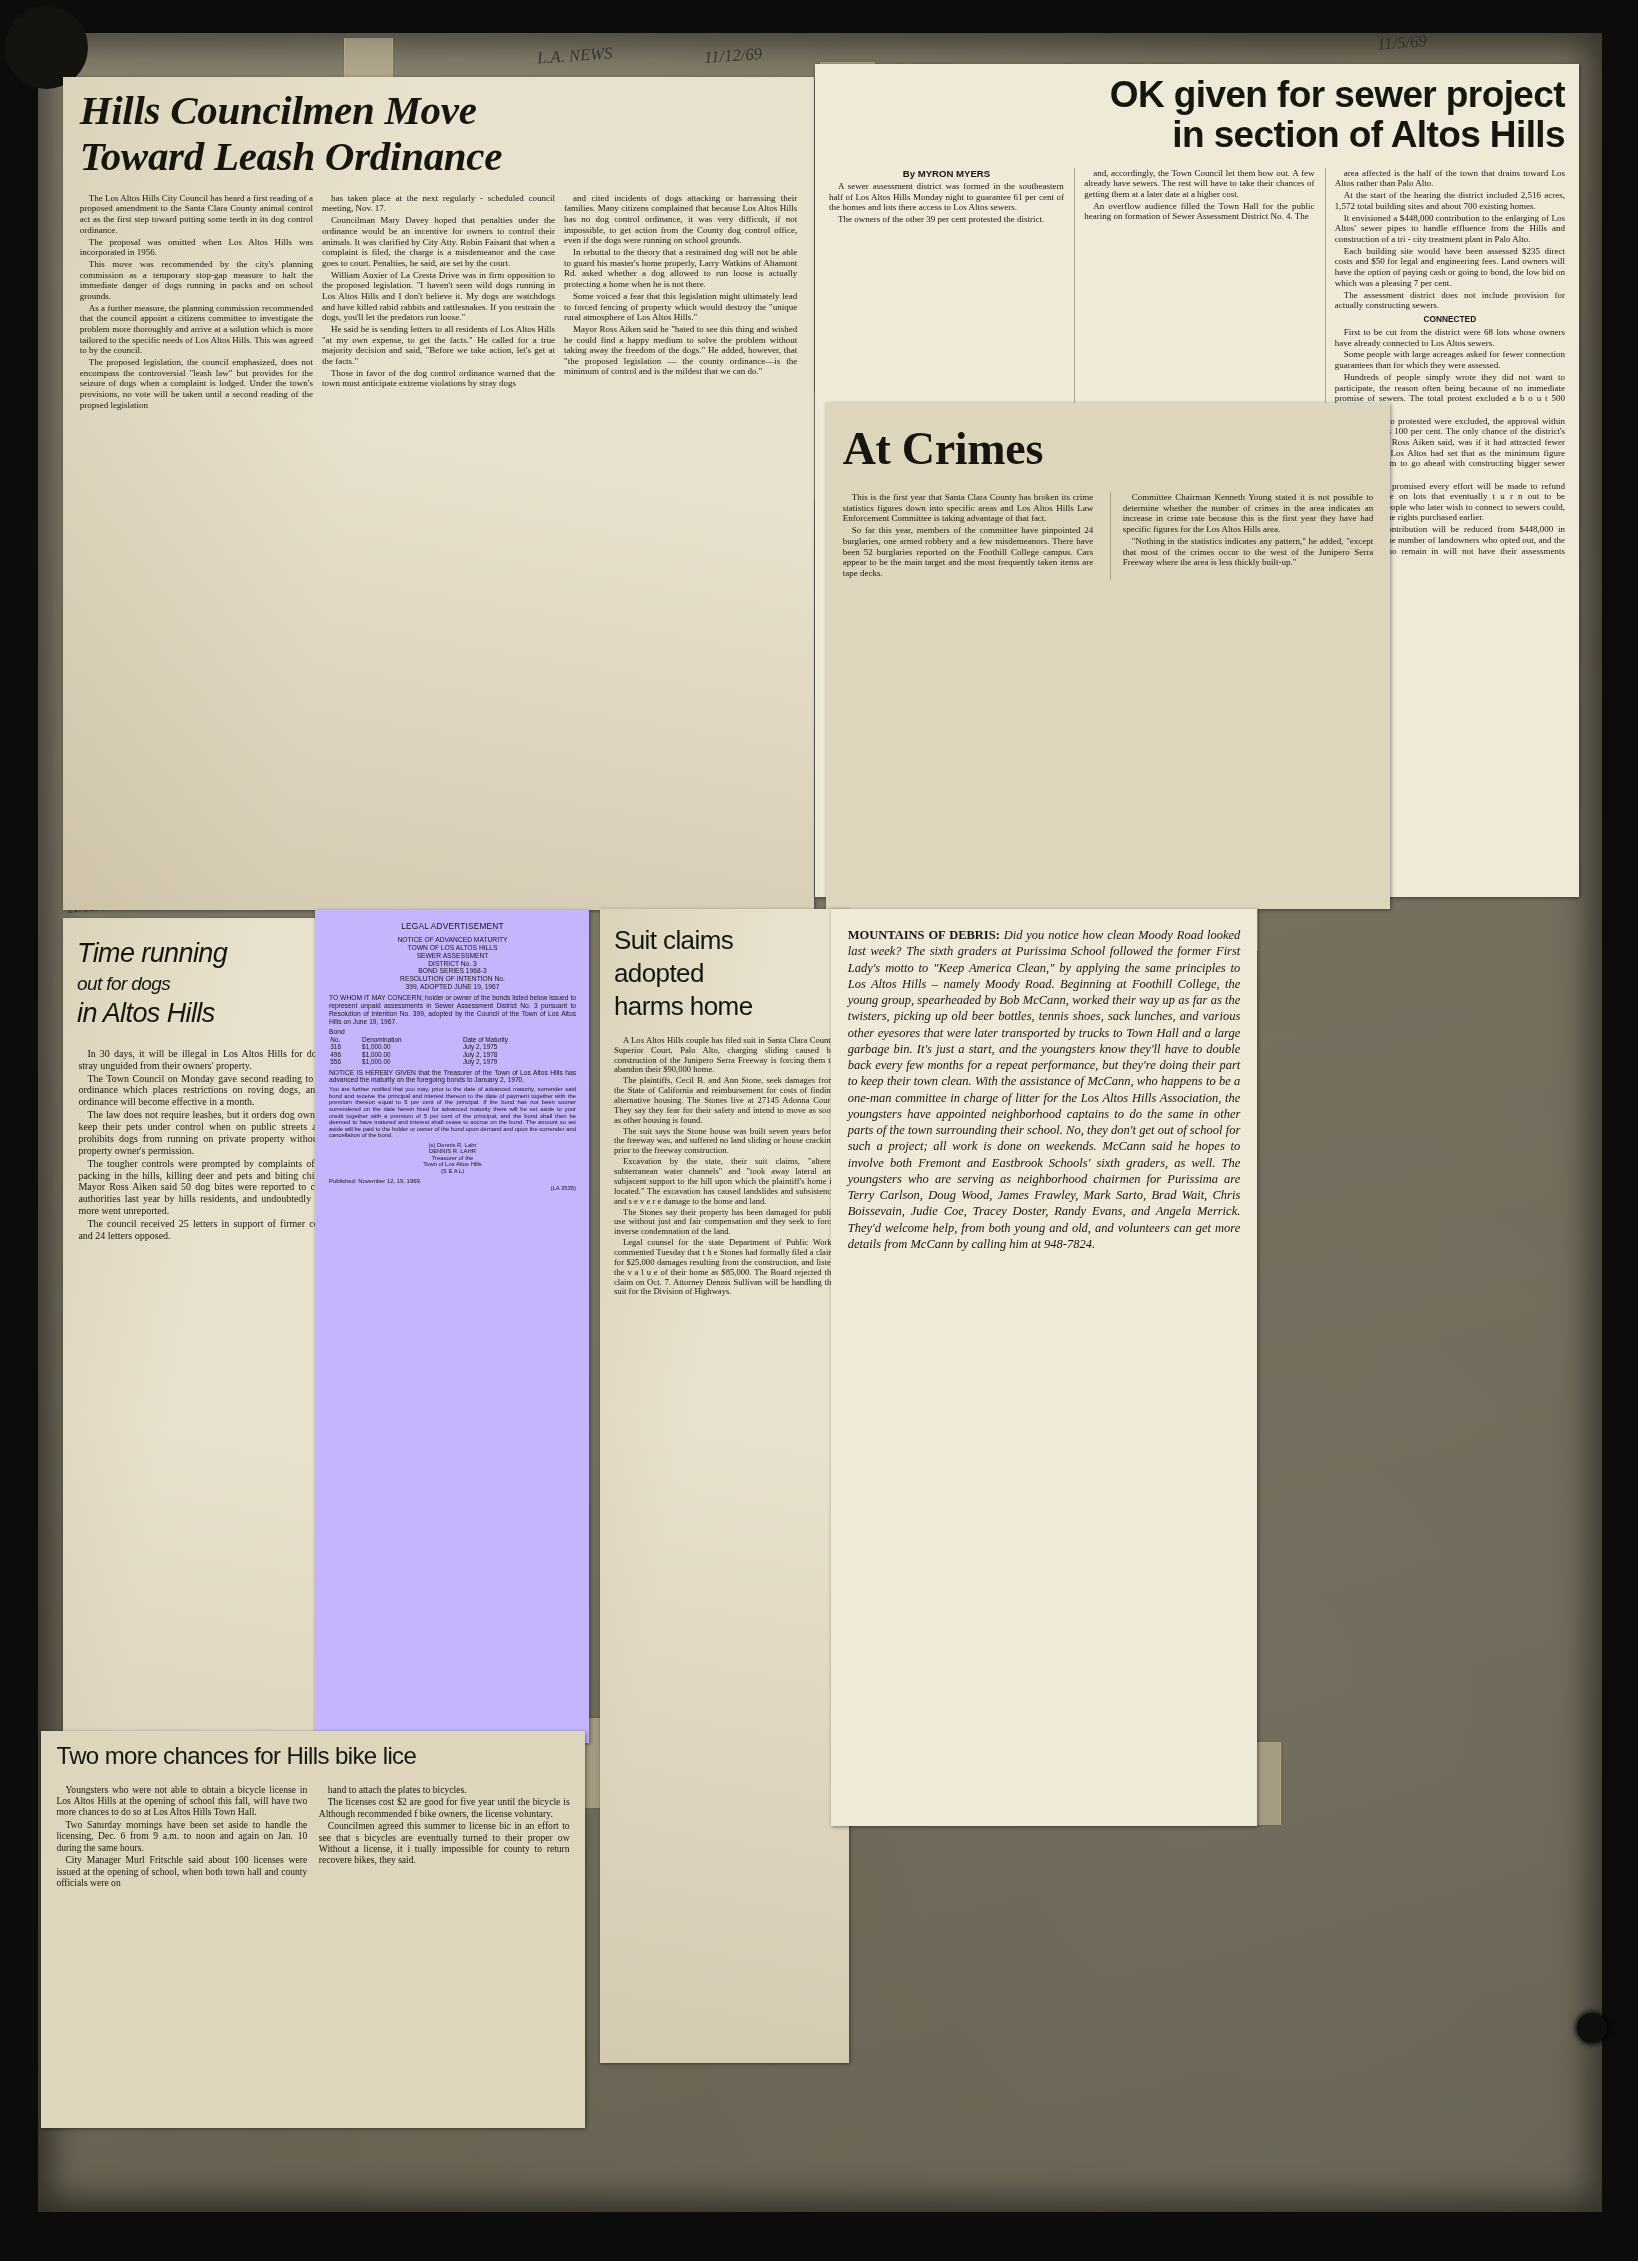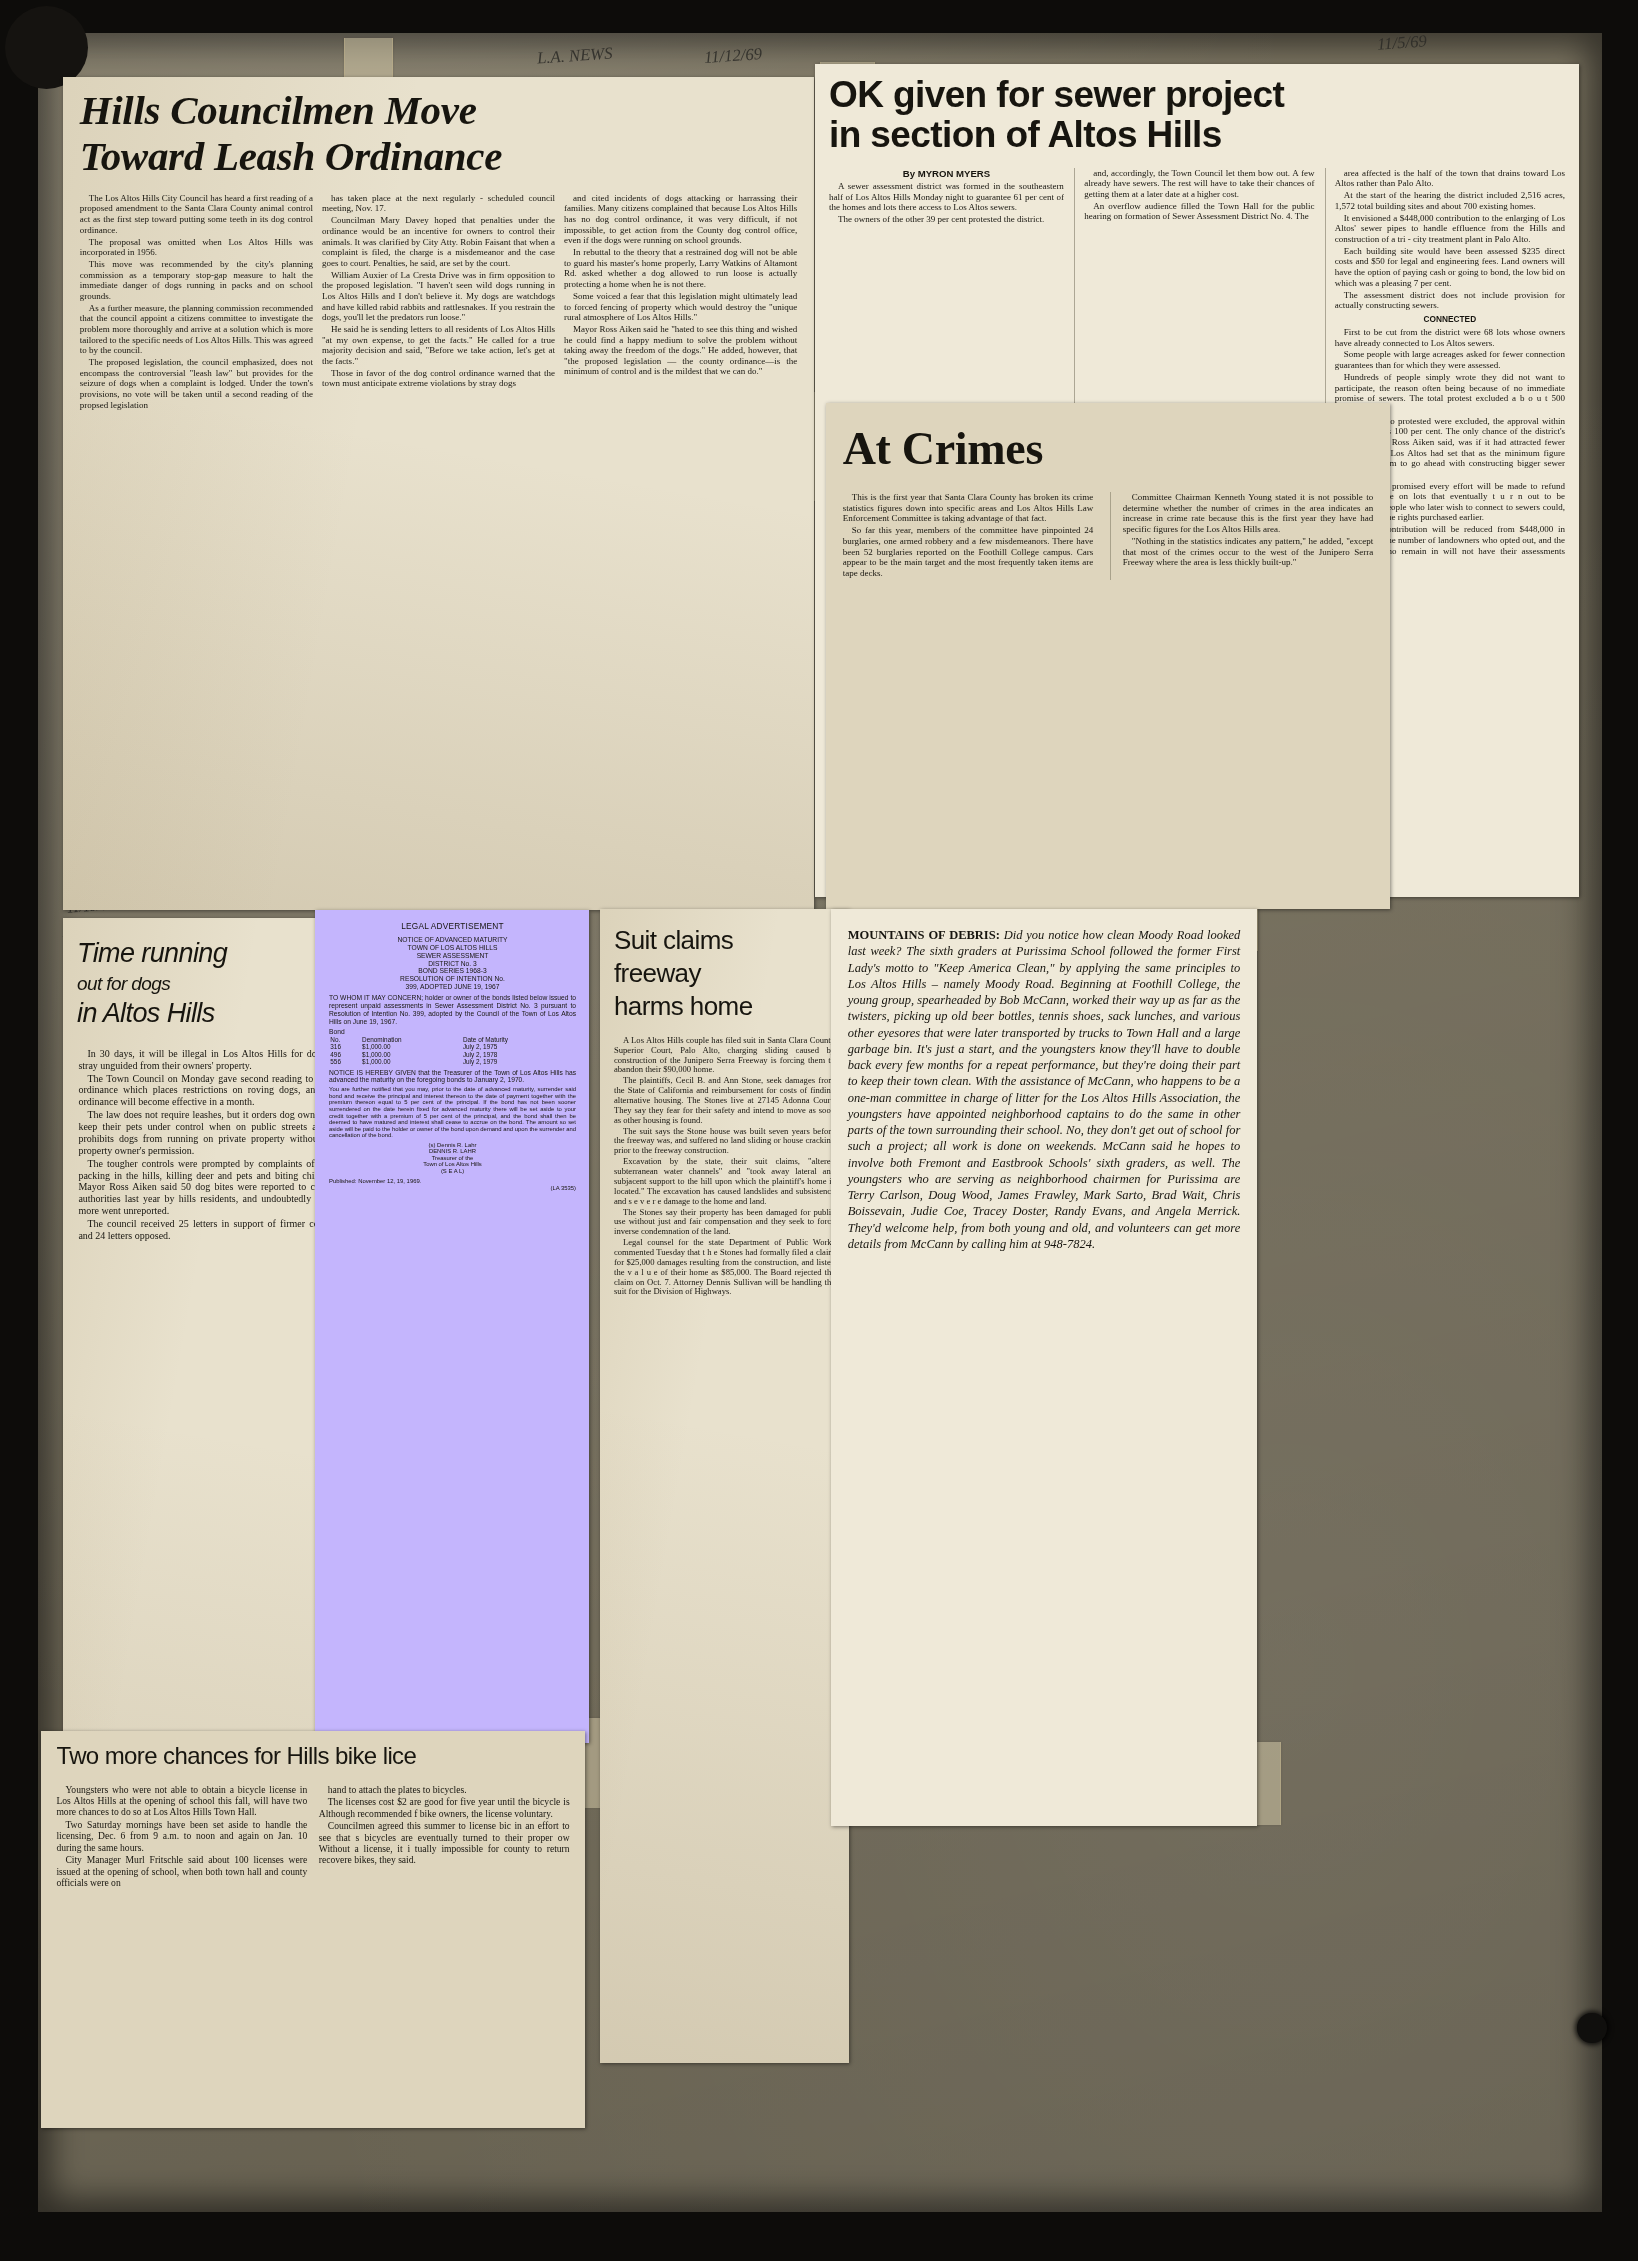--- a/index.html
+++ b/index.html
@@ -176,21 +176,21 @@
     <div class="col">
       <p>and cited incidents of dogs attacking or harrassing their families. Many citizens complained that because Los Altos Hills has no dog control ordinance, it was very difficult, if not impossible, to get action from the County dog control office, even if the dogs were running on school grounds.</p>
       <p>In rebuttal to the theory that a restrained dog will not be able to guard his master's home properly, Larry Watkins of Altamont Rd. asked whether a dog allowed to run loose is actually protecting a home when he is not there.</p>
       <p>Some voiced a fear that this legislation might ultimately lead to forced fencing of property which would destroy the "unique rural atmosphere of Los Altos Hills."</p>
       <p>Mayor Ross Aiken said he "hated to see this thing and wished he could find a happy medium to solve the problem without taking away the freedom of the dogs." He added, however, that "the proposed legislation — the county ordinance—is the minimum of control and is the mildest that we can do."</p>
     </div>
   </div>
 </div>
 
 <div class="clip light" style="left:815px; top:64px; width:764px; height:833px;">
-  <div style="padding:11.5px 14px 2.6px 14px;">
+  <div style="padding:11.5px 14px 2.6px 14px;text-align:right;">
     <div class="hl sans" style="font-size:37px;">OK given for sewer project</div>
     <div class="hl sans" style="font-size:37px; margin-top:2.6px;">in section of Altos Hills</div>
   </div>
   <div class="cols body" style="padding:11.5px 14px 6.4px 14px; gap:10.3px;justify-content:space-between;">
     <div class="col" style="flex:1.02">
       <div class="byline">By MYRON MYERS</div>
       <p>A sewer assessment district was formed in the southeastern half of Los Altos Hills Monday night to guarantee 61 per cent of the homes and lots there access to Los Altos sewers.</p>
       <p>The owners of the other 39 per cent protested the district.</p>
     </div>
     <div class="col" style="flex:1; border-left:0.6px solid rgba(90,84,66,.45); padding-left:9px;">
@@ -294,21 +294,21 @@
     <p class="ctr tiny" style="margin:0 0 3.8px;">(S E A L)</p>
 
     <p class="tiny" style="margin:0;">Published: November 12, 19, 1969.</p>
     <p class="tiny" style="margin:0; text-align:right;">(LA 3535)</p>
   </div>
 </div>
 
 <div class="clip" style="left:600px; top:909px; width:249px; height:1154px;">
   <div style="padding:18px 13px 2.6px 14px;">
     <div class="hl sans" style="font-size:26px; font-weight:normal;">Suit claims</div>
-    <div class="hl sans" style="font-size:26px; font-weight:normal; margin-top:6.4px;">freeway</div>
+    <div class="hl sans" style="font-size:26px; font-weight:normal; margin-top:6.4px;">adopted</div>
     <div class="hl sans" style="font-size:26px; font-weight:normal; margin-top:6.4px;">harms home</div>
   </div>
   <div class="body tight" style="padding:14px 14px 10.3px 14px;">
     <p>A Los Altos Hills couple has filed suit in Santa Clara County Superior Court, Palo Alto, charging sliding caused by construction of the Junipero Serra Freeway is forcing them to abandon their $90,000 home.</p>
     <p>The plaintiffs, Cecil B. and Ann Stone, seek damages from the State of California and reimbursement for costs of finding alternative housing. The Stones live at 27145 Adonna Court. They say they fear for their safety and intend to move as soon as other housing is found.</p>
     <p>The suit says the Stone house was built seven years before the freeway was, and suffered no land sliding or house cracking prior to the freeway construction.</p>
     <p>Excavation by the state, their suit claims, "altered subterranean water channels" and "took away lateral and subjacent support to the hill upon which the plaintiff's home is located." The excavation has caused landslides and subsistence and s e v e r e damage to the home and land.</p>
     <p>The Stones say their property has been damaged for public use without just and fair compensation and they seek to force inverse condemnation of the land.</p>
     <p>Legal counsel for the state Department of Public Works commented Tuesday that t h e Stones had formally filed a claim for $25,000 damages resulting from the construction, and listed the v a l u e of their home as $85,000. The Board rejected the claim on Oct. 7. Attorney Dennis Sullivan will be handling the suit for the Division of Highways.</p>
   </div>

